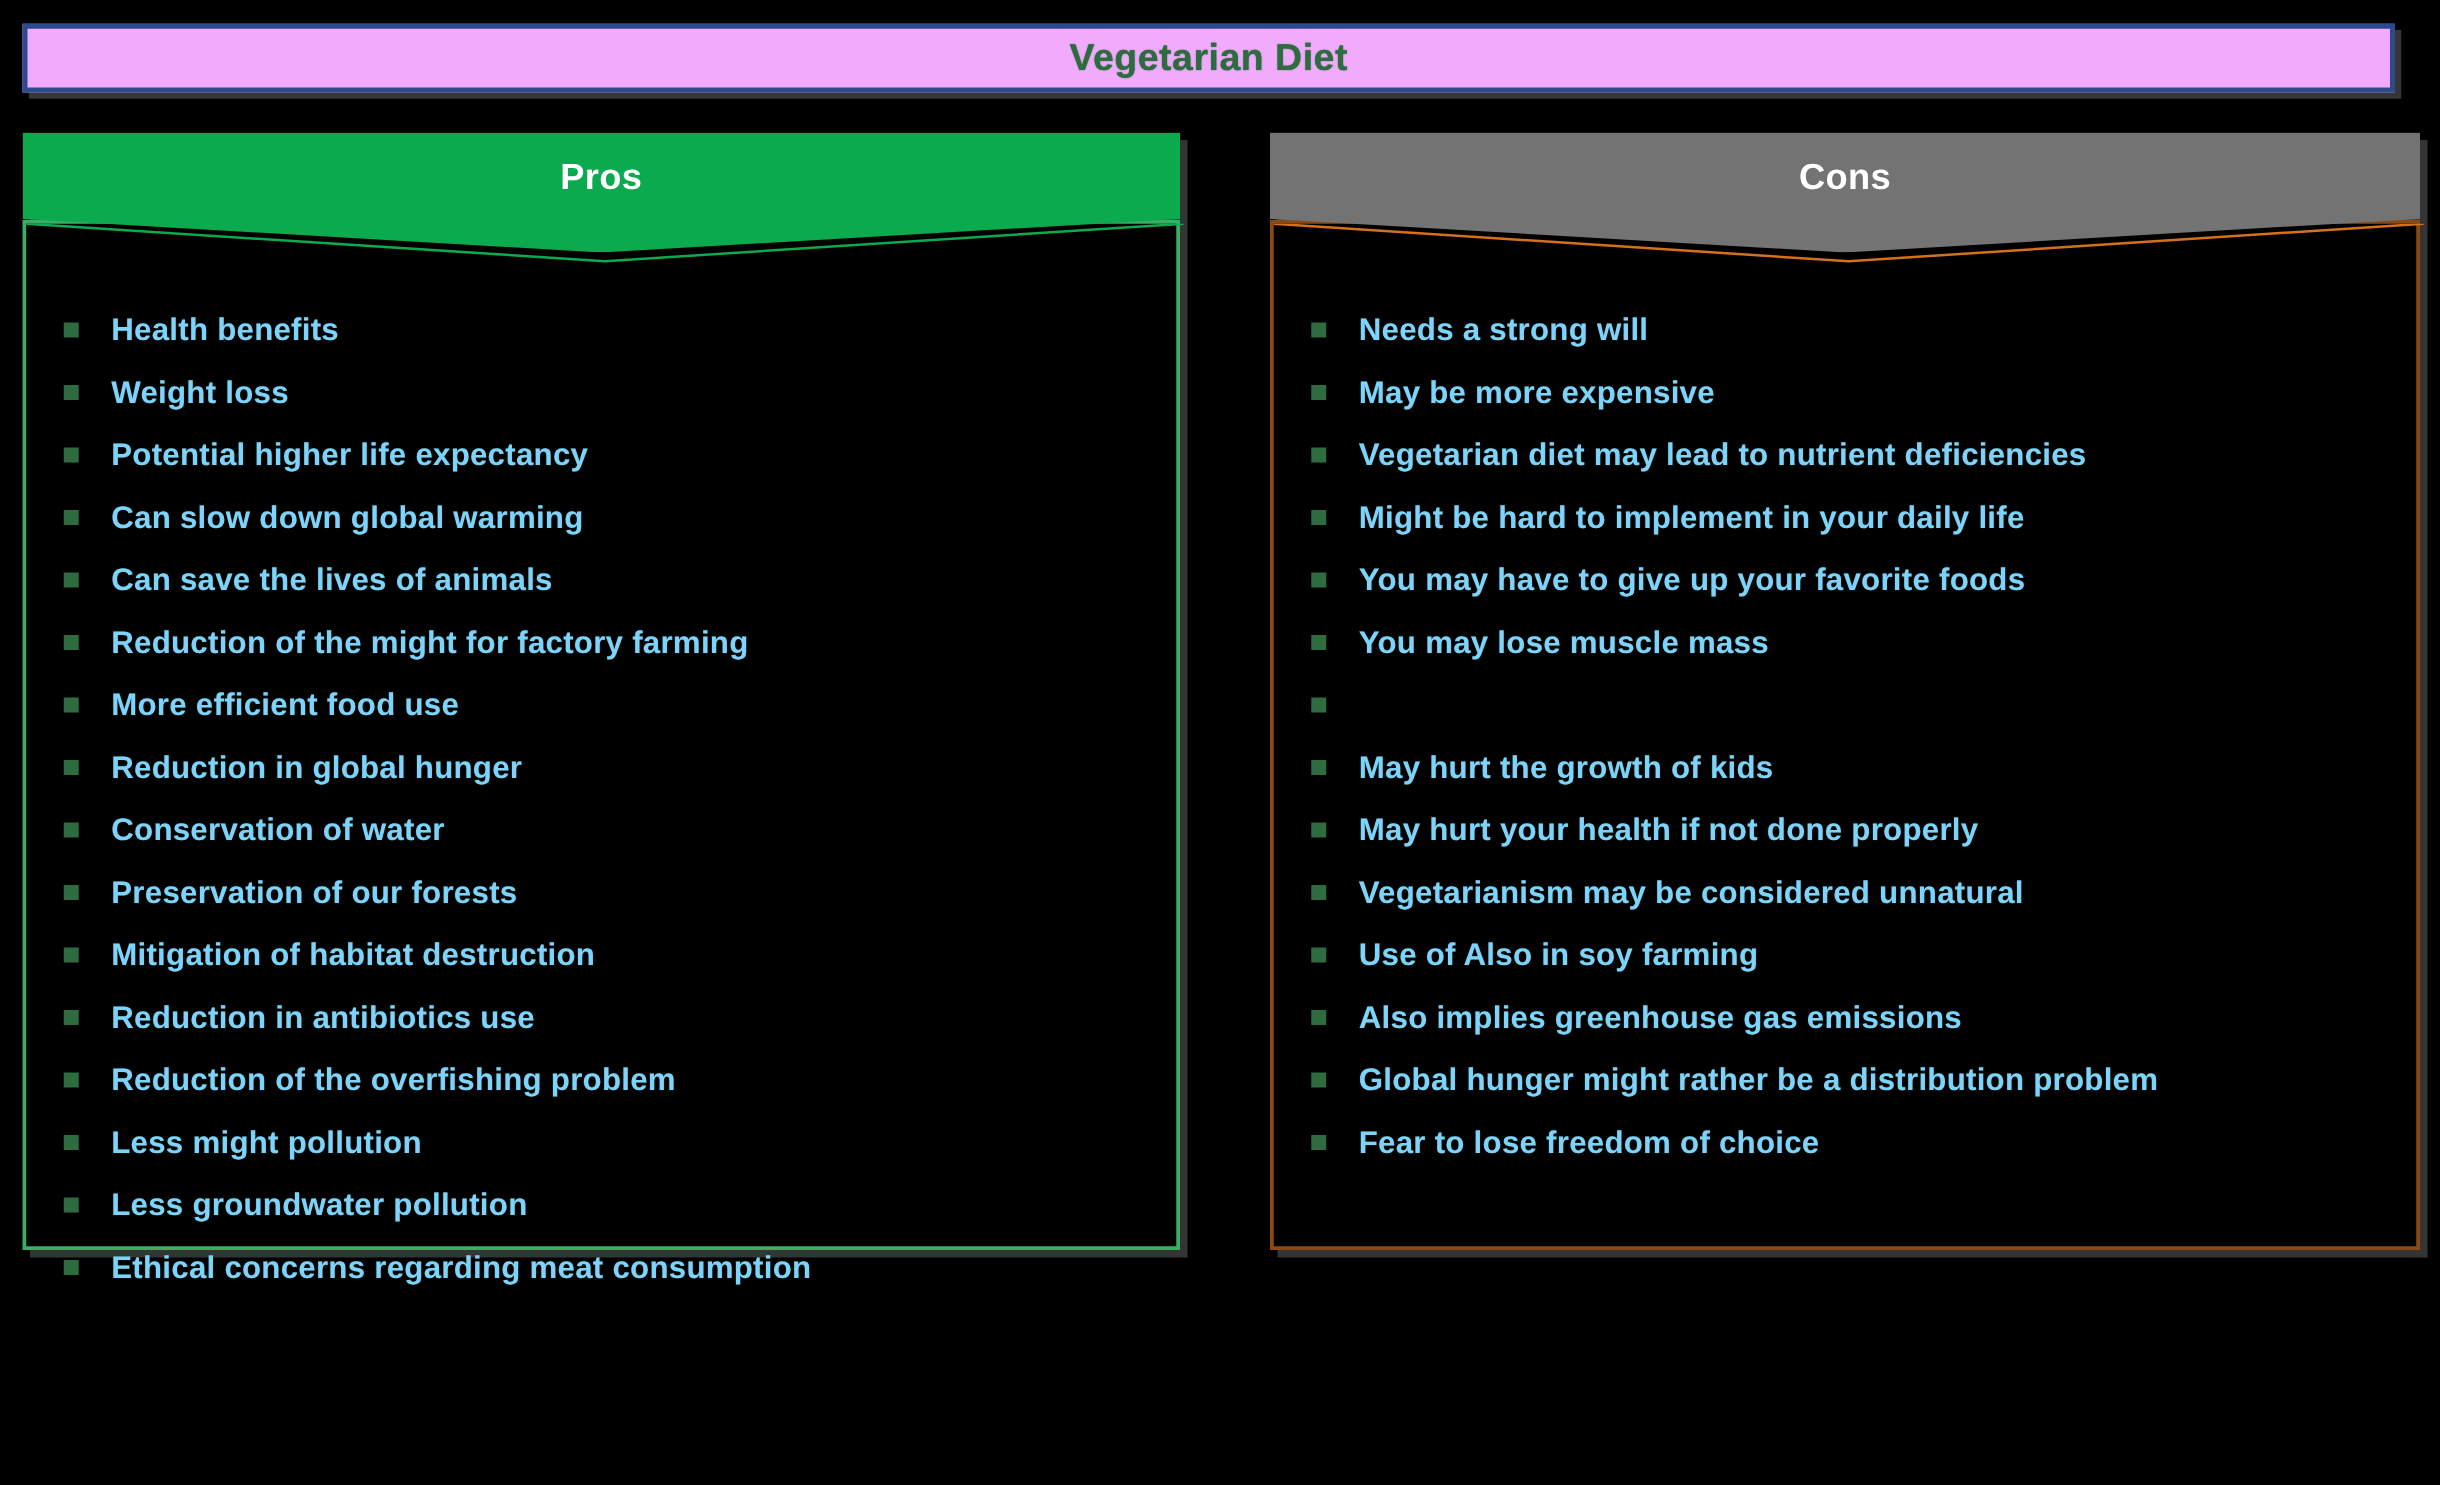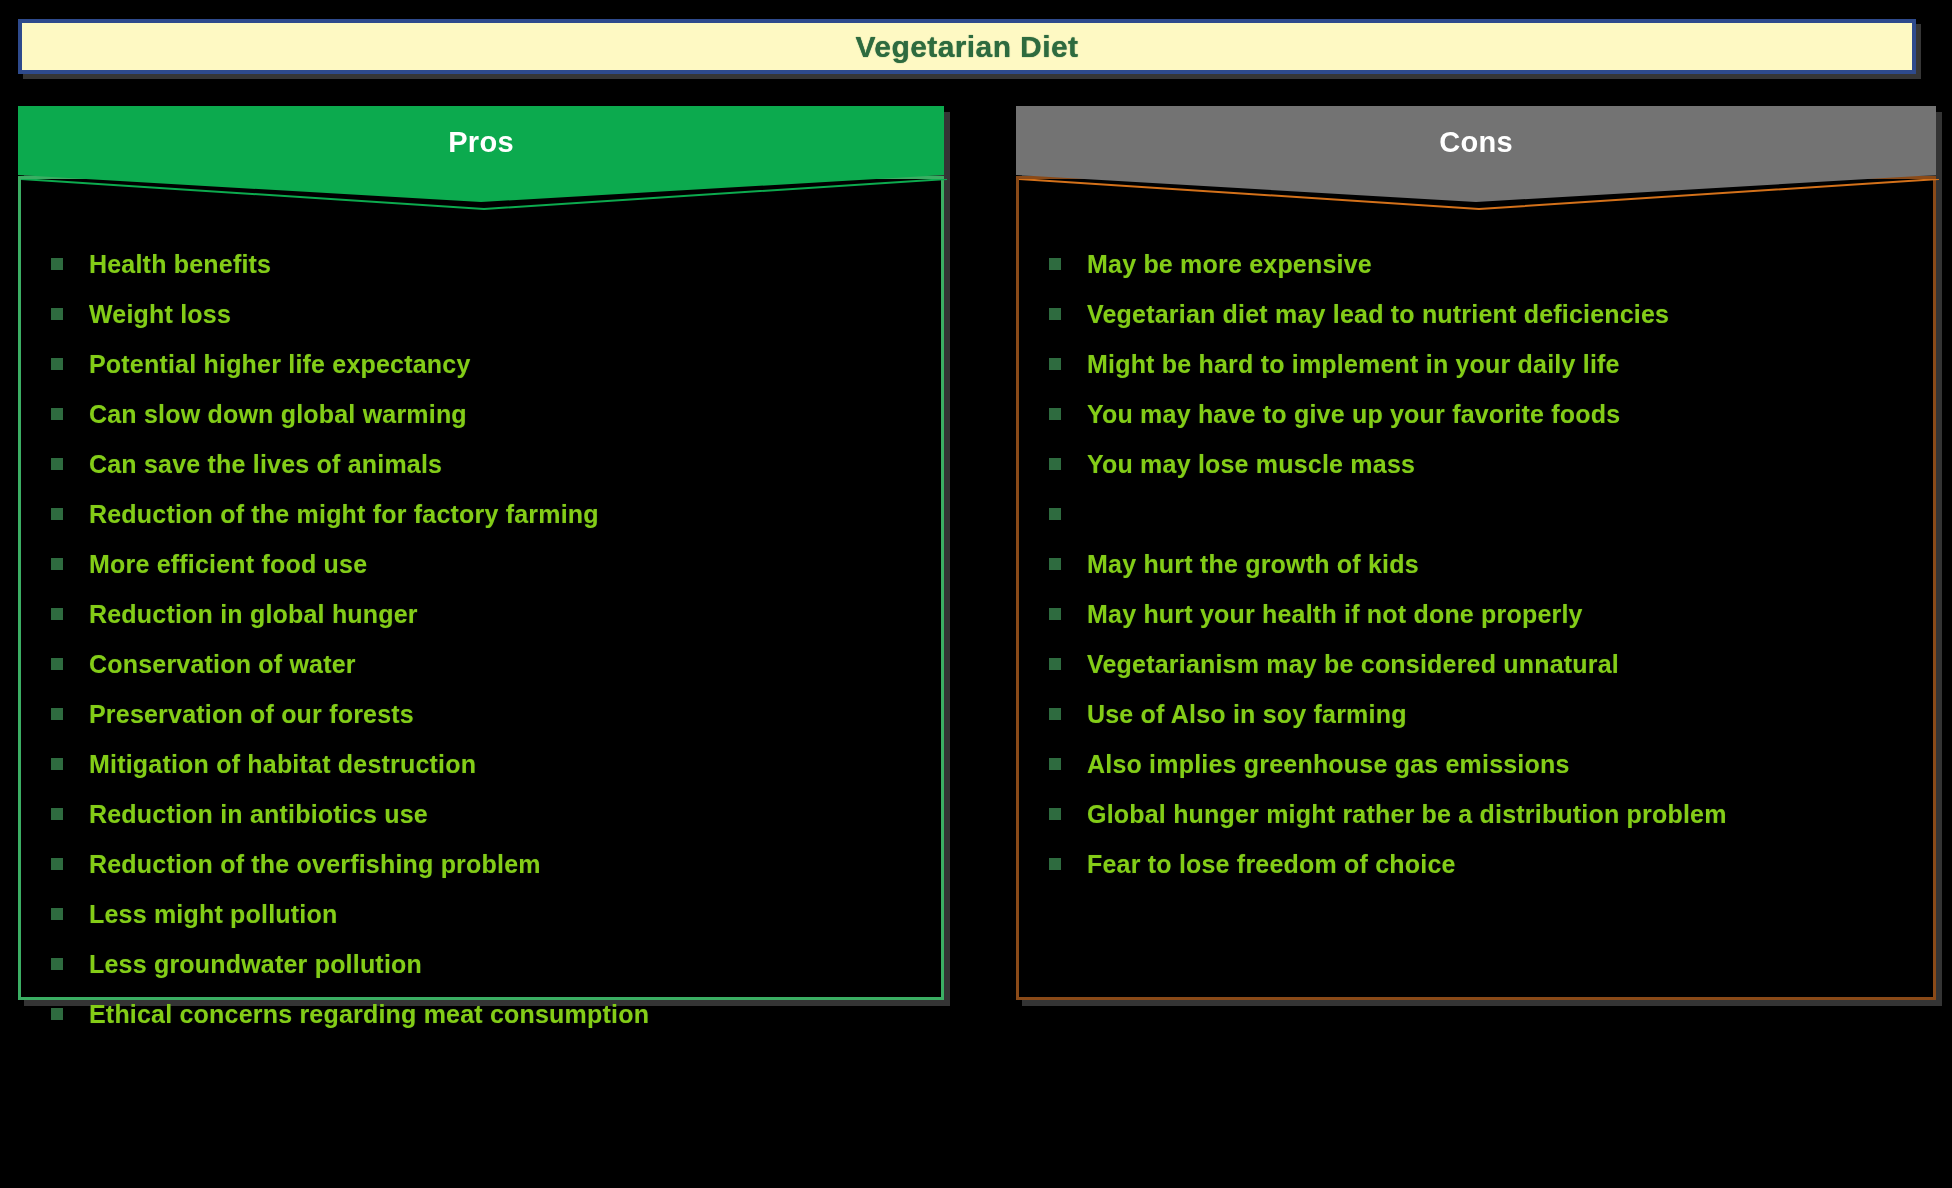--- a/index.html
+++ b/index.html
@@ -15,21 +15,21 @@
     position: relative;
   }
 
   
   #title-bar {
     position: absolute;
     left: 18px;
     top: 19px;
     width: 1898px;
     height: 55px;
-    background: #fef9c3;
+    background: #f0abfc;
     border: 4px solid #2E4A8C;
     box-sizing: border-box;
     box-shadow: 5px 5px 0 rgba(120,120,120,0.45);
     display: flex;
     align-items: center;
     justify-content: center;
   }
   #title-text {
     font-size: 30px;
     font-weight: bold;
@@ -114,21 +114,21 @@
   .bullet {
     flex: 0 0 auto;
     width: 12px;
     height: 12px;
     background: #2E6B3F;
     margin-right: 26px;
   }
   .item-text {
     font-size: 25px;
     font-weight: bold;
-    color: #84cc16;
+    color: #7dd3fc;
     white-space: nowrap;
     letter-spacing: 0.2px;
     text-shadow: 0 0 1px rgba(46,107,63,0.6);
   }
 </style>
 </head>
 <body style="background: rgb(0, 0, 0);">
 
 <div id="title-bar" style="border-color: rgb(46, 74, 140);">
   <span id="title-text" style="color: rgb(46, 107, 63);">Vegetarian Diet</span>
@@ -217,20 +217,24 @@
   <div class="panel-banner" id="cons-banner" style="background: #737373;">
     <span class="panel-banner-label">Cons</span>
   </div>
   <div class="panel-body" id="cons-body" style="border-color: rgb(138, 74, 24);">
     <svg class="notch" viewBox="0 0 920 34" preserveAspectRatio="none">
       <polyline points="0,0 460,30 920,0" fill="none" stroke="#D4711A" stroke-width="2"></polyline>
     </svg>
     <ul class="item-list" id="cons-list">
         <li class="item">
           <span class="bullet" style="background: rgb(46, 107, 63);"></span>
+          <span class="item-text">Needs a strong will</span>
+        </li>
+        <li class="item">
+          <span class="bullet" style="background: rgb(46, 107, 63);"></span>
           <span class="item-text">May be more expensive</span>
         </li>
         <li class="item">
           <span class="bullet" style="background: rgb(46, 107, 63);"></span>
           <span class="item-text">Vegetarian diet may lead to nutrient deficiencies</span>
         </li>
         <li class="item">
           <span class="bullet" style="background: rgb(46, 107, 63);"></span>
           <span class="item-text">Might be hard to implement in your daily life</span>
         </li>

